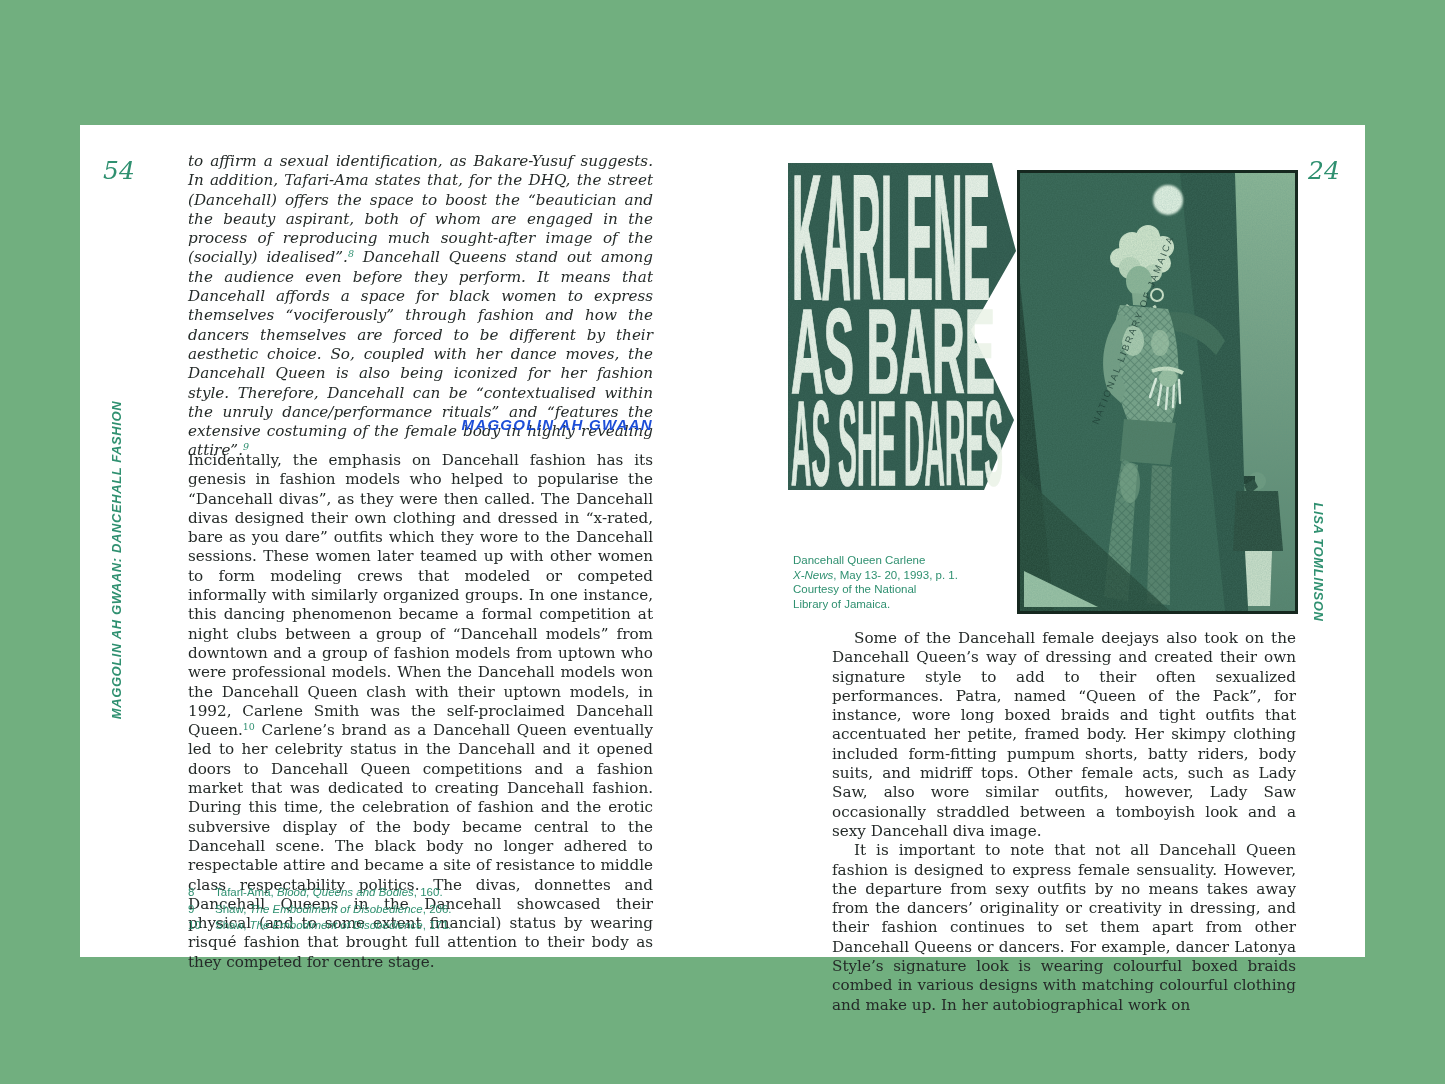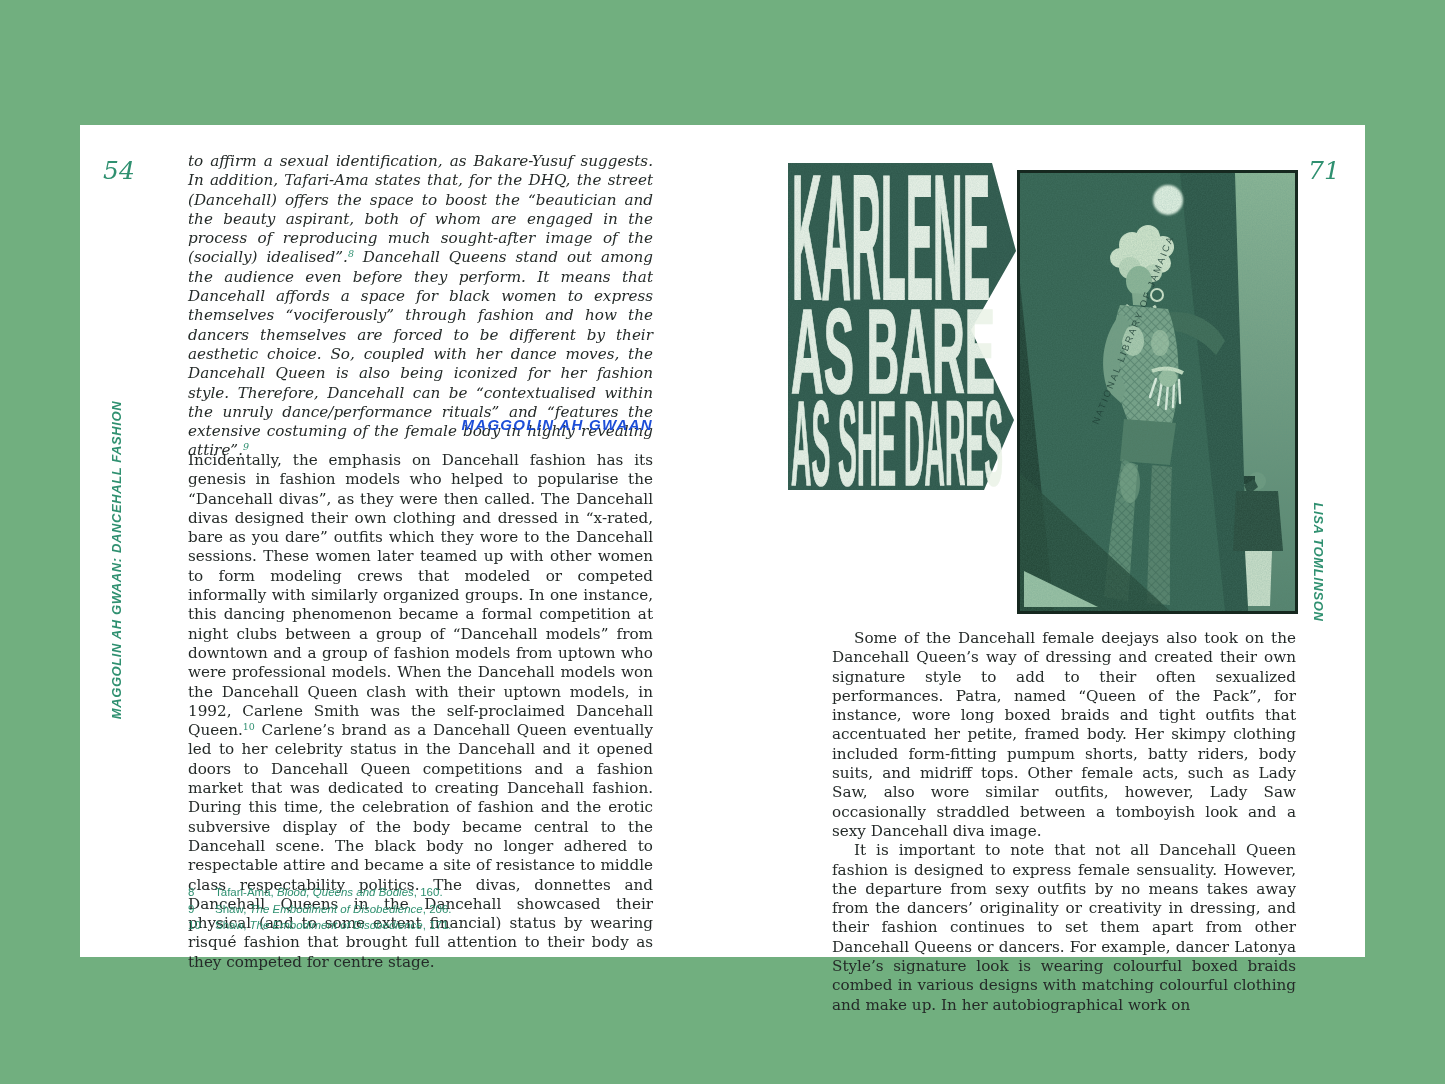--- a/index.html
+++ b/index.html
@@ -100,21 +100,21 @@
       <div class="footnote">
         <span class="fn-num">9</span>
         <span class="fn-text"><span>Shaw, </span><em>The Embodiment of Disobedience</em><span>, 206.</span></span>
       </div>
       <div class="footnote">
         <span class="fn-num">10</span>
         <span class="fn-text"><span>Shaw, </span><em>The Embodiment of Disobedience</em><span>, 171.</span></span>
       </div>
     </div>
 
-    <div class="page-number" style="left:1228px;top:33px;">71</div>
+    <div class="page-number" style="left:1228px;top:33px;">24</div>
 
     <div class="sidebar-title" style="left:1238px;top:437px;transform:translate(-50%,-50%) rotate(90deg);">LISA TOMLINSON</div>
 
     <svg class="headline-svg" style="left:708px;top:38px;" width="228" height="327" viewBox="0 0 228 327">
       <defs>
         <filter id="grainH" x="0" y="0" width="100%" height="100%">
           <feTurbulence type="fractalNoise" baseFrequency="0.85" numOctaves="2" result="n"></feTurbulence>
           <feColorMatrix in="n" type="matrix" values="0 0 0 0 0.12  0 0 0 0 0.30  0 0 0 0 0.24  0 0 0 0.22 0"></feColorMatrix>
         </filter>
         <clipPath id="blockClip">
@@ -214,20 +214,26 @@
         <polygon points="0,110 34,438 0,438" fill="#1d3b2e" opacity="0.95"></polygon>
         <polygon points="0,300 150,438 0,438" fill="#234636" opacity="0.8"></polygon>
         <polygon points="4,398 78,434 4,434" fill="#9cc3a6"></polygon>
 
         <text transform="rotate(-68 78 252)" x="78" y="252" font-family="Liberation Sans, sans-serif" font-size="9.5" letter-spacing="2" fill="#16332a" opacity="0.85">NATIONAL LIBRARY OF JAMAICA</text>
 
         <rect width="275" height="438" filter="url(#grainP)"></rect>
       </svg>
     </div>
 
+    <div class="caption" style="left:713px;top:428px;width:230px;">
+      <div>Dancehall Queen Carlene</div>
+      <div><em>X-News</em><span>, May 13- 20, 1993, p. 1.</span></div>
+      <div>Courtesy of the National</div>
+      <div>Library of Jamaica.</div>
+    </div>
 
     <div class="body-text" style="left:752px;top:504px;width:464px;">
       <p class="indent">Some of the Dancehall female deejays also took on the Dancehall Queen’s way of dressing and created their own signature style to add to their often sexualized performances. Patra, named “Queen of the Pack”, for instance, wore long boxed braids and tight outfits that accentuated her petite, framed body. Her skimpy clothing included form-fitting pumpum shorts, batty riders, body suits, and midriff tops. Other female acts, such as Lady Saw, also wore similar outfits, however, Lady Saw occasionally straddled between a tomboyish look and a sexy Dancehall diva image.</p>
       <p class="indent">It is important to note that not all Dancehall Queen fashion is designed to express female sensuality. However, the departure from sexy outfits by no means takes away from the dancers’ originality or creativity in dressing, and their fashion continues to set them apart from other Dancehall Queens or dancers. For example, dancer Latonya Style’s signature look is wearing colourful boxed braids combed in various designs with matching colourful clothing and make up. In her autobiographical work on</p>
     </div>
 
   </div>
 </div>
 
 </body></html>

